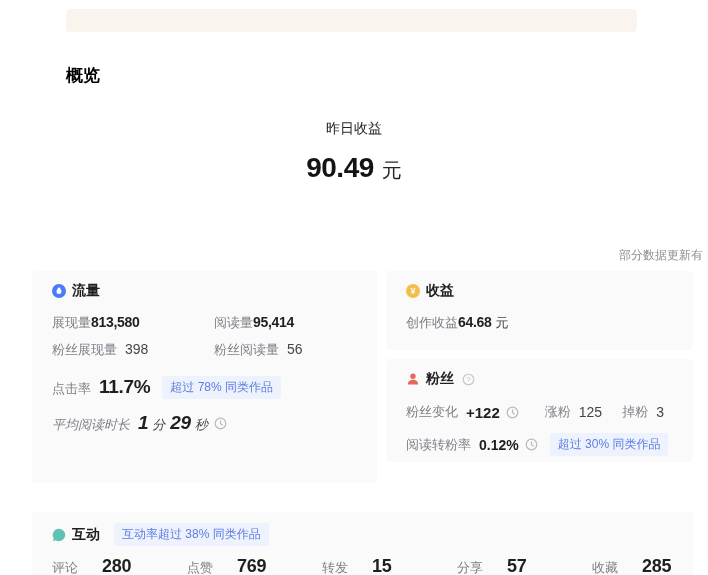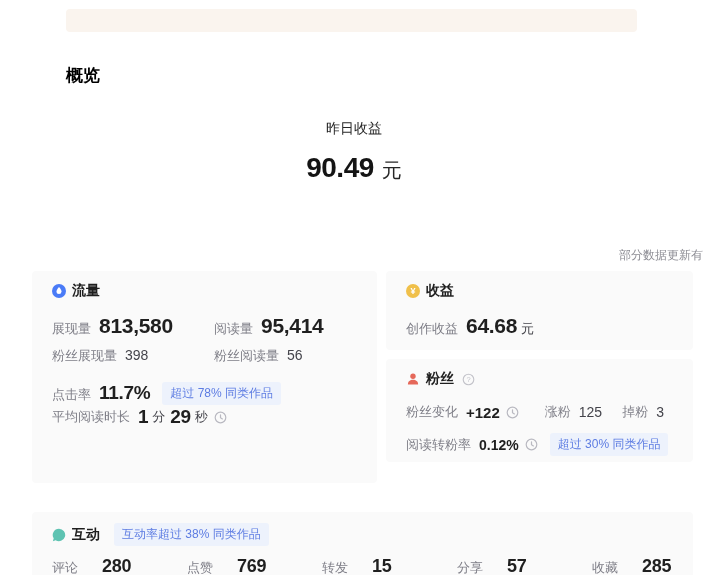--- a/index.html
+++ b/index.html
@@ -16,33 +16,33 @@
   .card{position:absolute;background:#fafafa;border-radius:4px;box-sizing:border-box;padding:11px 20px;}
   .card-traffic{left:32px;top:271px;width:345px;height:212px;}
   .card-earnings{left:386px;top:271px;width:307px;height:79px;}
   .card-fans{left:386px;top:359px;width:307px;height:103px;}
   .card-interaction{left:32px;top:512px;width:661px;height:71px;text-align:right;}
   .card-header{display:flex;align-items:center;gap:6px;}
   .card-title{font-size:14px;font-weight:700;color:#1f1f1f;}
   .icon{display:inline-flex;align-items:center;justify-content:center;flex:none;}
   .row{display:flex;align-items:baseline;}
   .lbl{font-size:13px;color:#7e7e87;}
-  .val-lg{font-size:21px;font-weight:700;color:#1f1f1f;margin-left:8px;letter-spacing:-0.3px;}
+  .val-lg{font-size:14px;font-weight:700;color:#1f1f1f;letter-spacing:-0.3px;}
   .val-sm{font-size:14px;color:#44444b;margin-left:8px;}
   .val-md{font-size:19px;font-weight:700;color:#1f1f1f;margin-left:8px;letter-spacing:-0.3px;}
   .val-xs{font-size:15px;font-weight:700;color:#1f1f1f;margin-left:8px;}
   .unit-sm{font-size:13px;color:#44444b;margin-left:4px;}
   .badge{font-size:12px;color:#5d7ce2;background:#edf2fc;border-radius:3px;padding:3px 8px;margin-left:12px;white-space:nowrap;}
   .col1{width:162px;flex:none;display:flex;align-items:baseline;}
   .colx{display:flex;align-items:baseline;}
   .r-primary{margin-top:14px;}
   .r-secondary{margin-top:9px;}
   .r-click{margin-top:17px;align-items:center;}
   .r-click .lbl,.r-click .val-md{align-self:baseline;}
-  .r-readtime{margin-top:1px;align-items:center;}
+  .r-readtime{margin-top:13px;align-items:flex-end;font-style:italic;}
   .r-earn{margin-top:14px;}
   .r-fans1{margin-top:15px;align-items:center;}
   .r-fans2{margin-top:12px;align-items:center;}
   .iconbtn{margin-left:6px;align-self:center;}
   .gap26{margin-left:26px;}
   .gap20{margin-left:20px;}
   .int-stats{margin-top:10px;display:flex;align-items:baseline;}
   .int-stat{width:135px;flex:none;display:flex;align-items:baseline;}
   .int-stat:last-child{width:auto;}
   .int-val{font-size:18px;font-weight:700;color:#1f1f1f;margin-left:24px;letter-spacing:-0.3px;}

